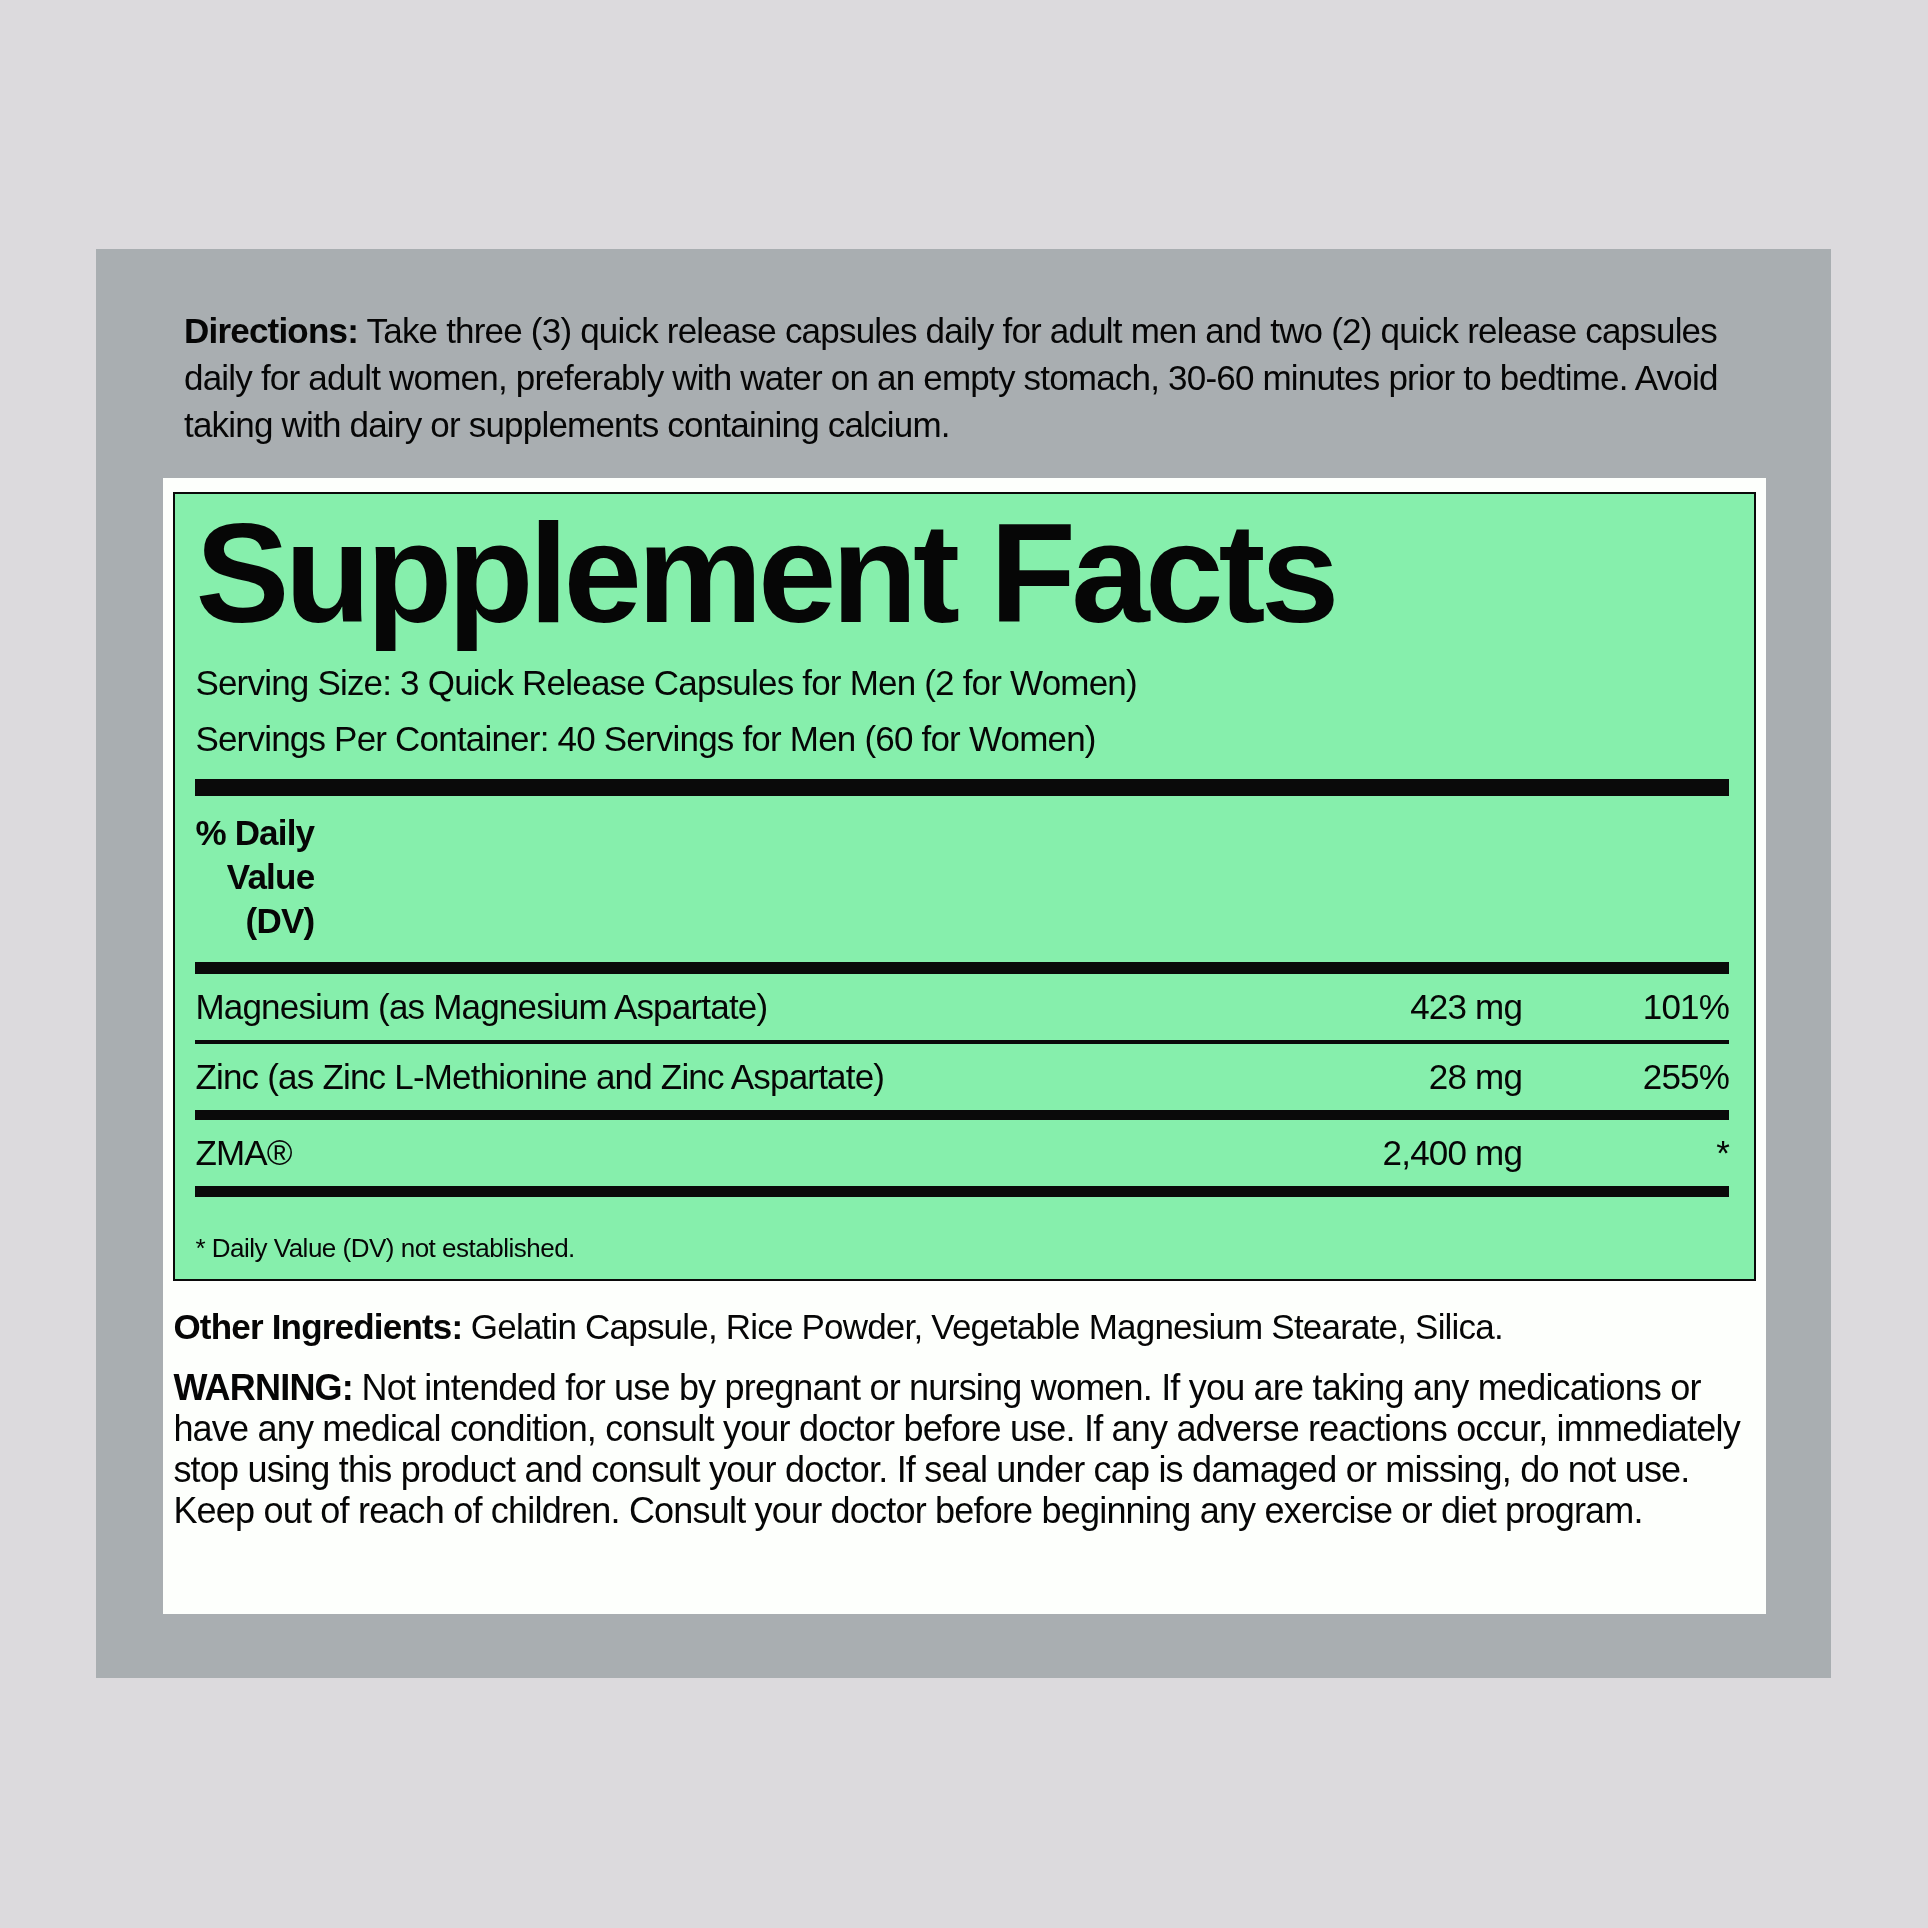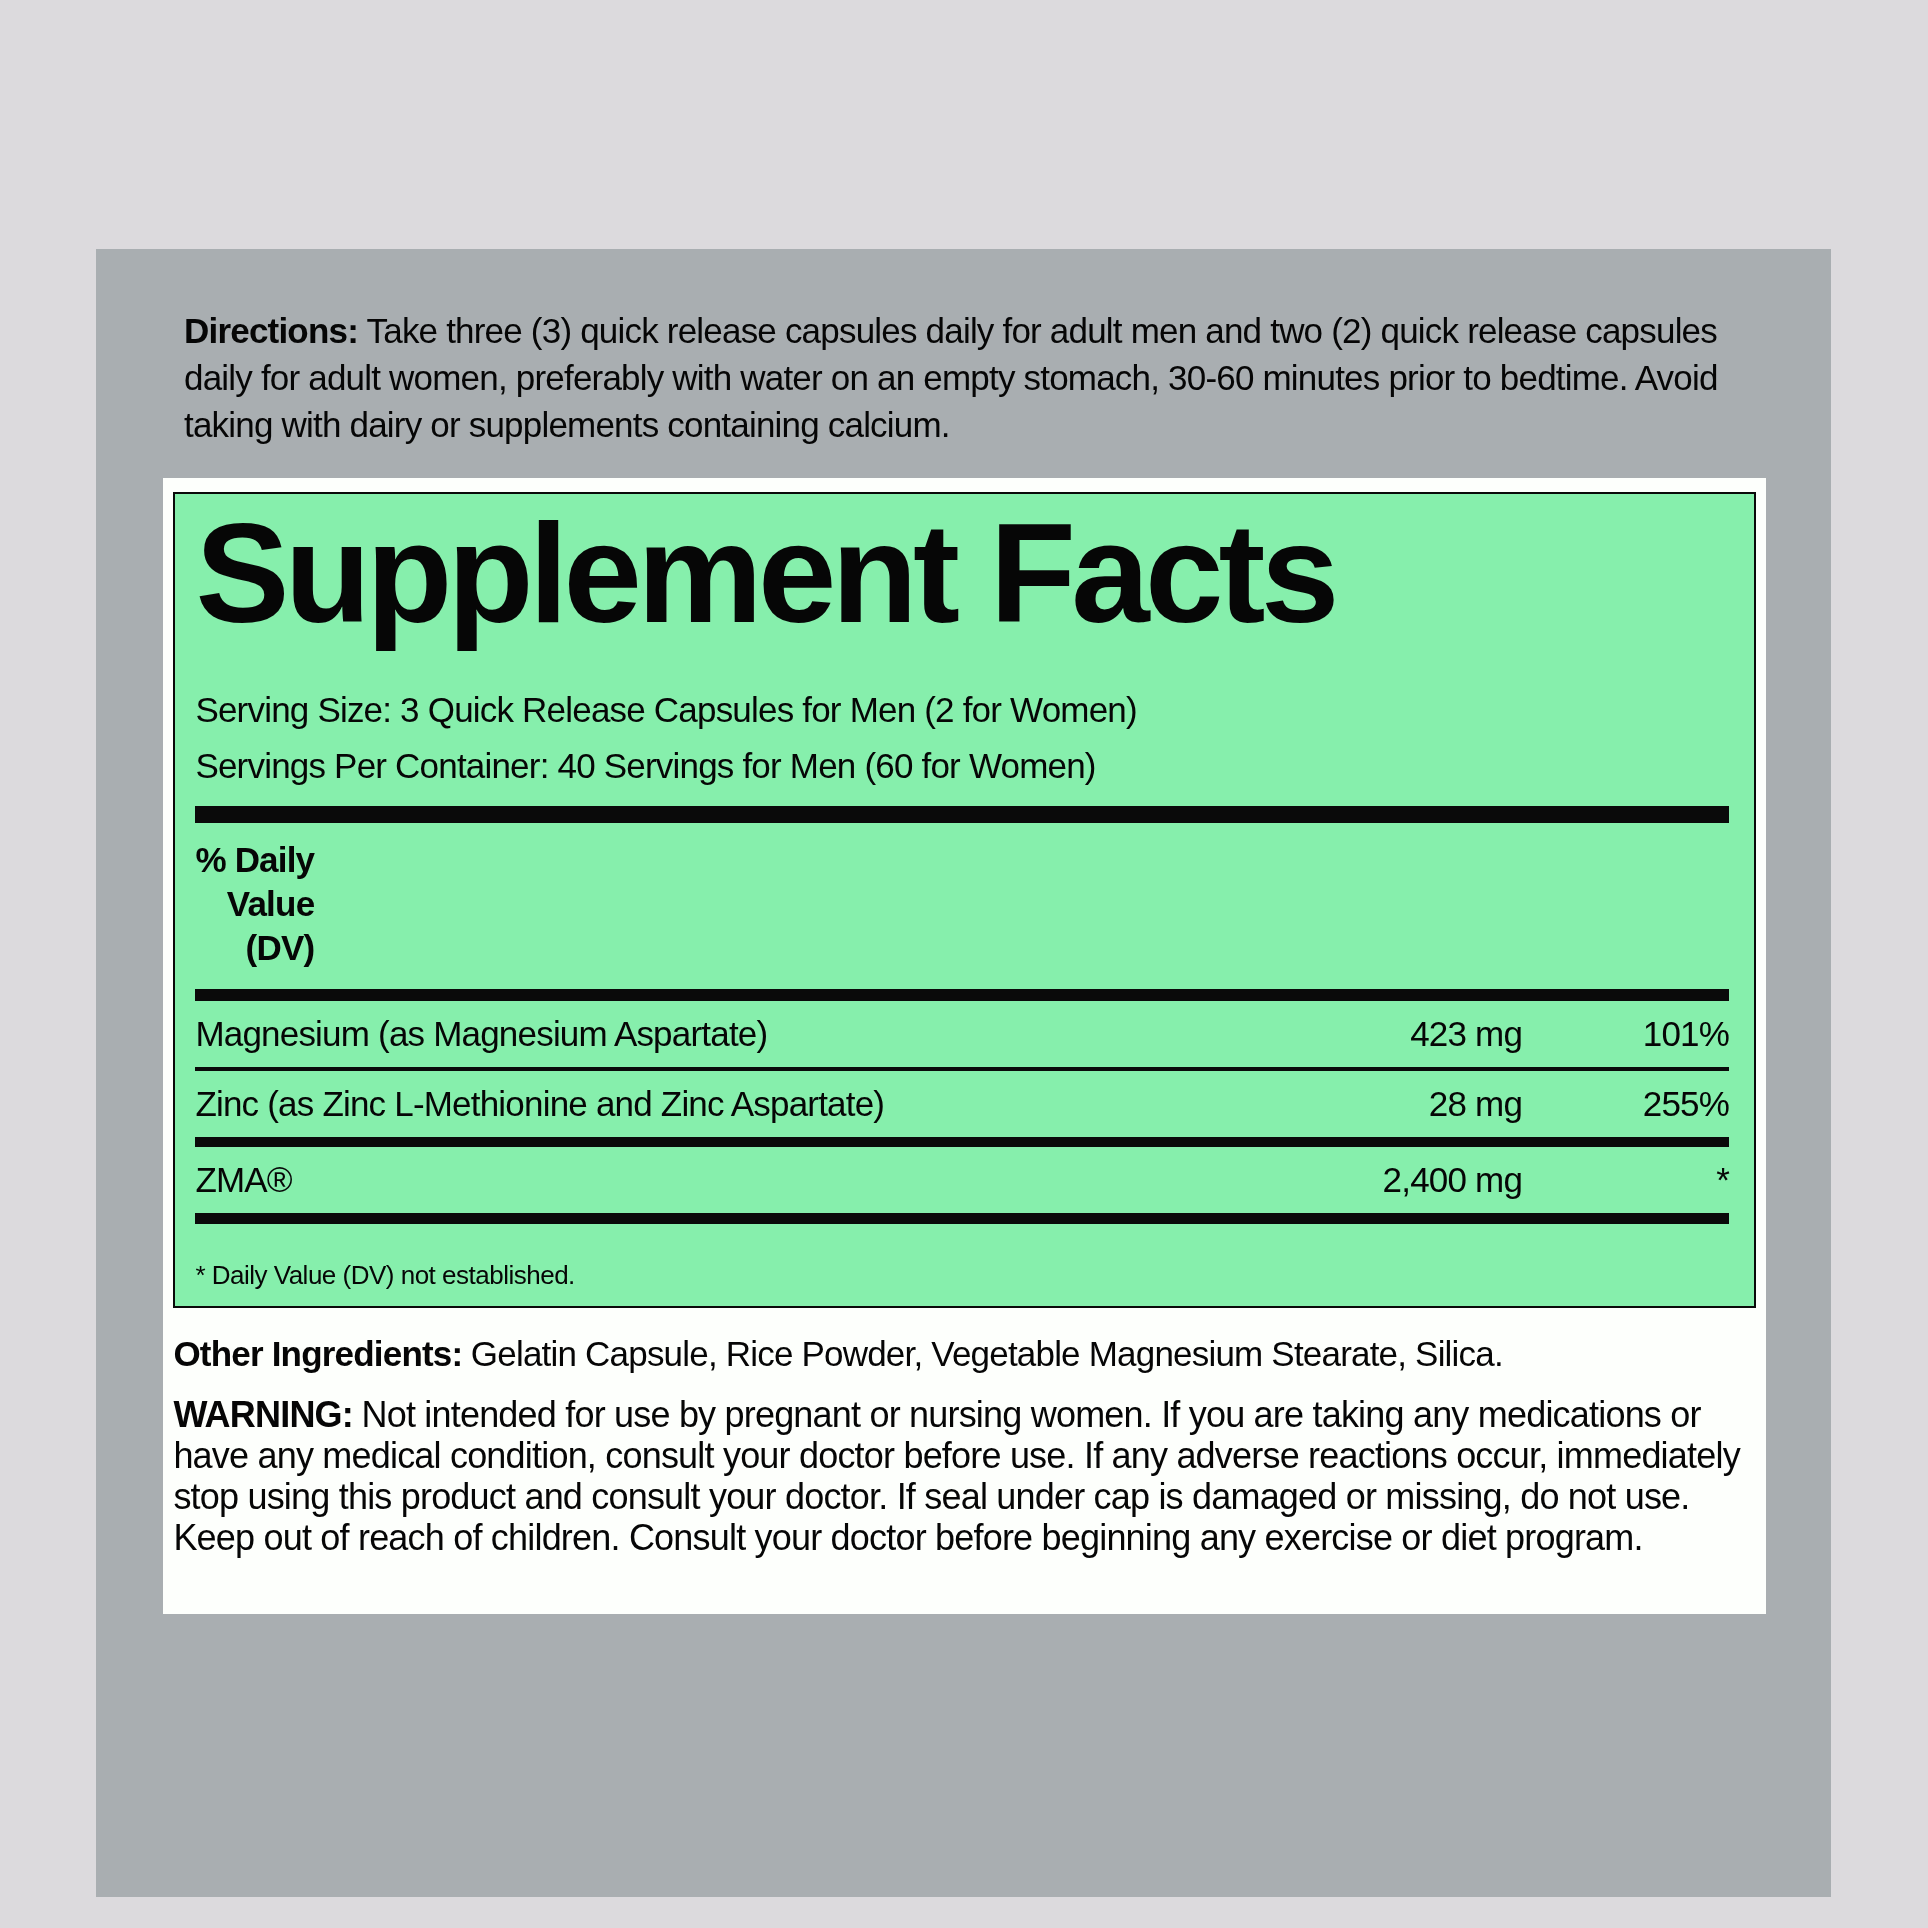--- a/index.html
+++ b/index.html
@@ -6,21 +6,21 @@
   html,body { width:1928px; height:1928px; }
   body {
     background:#dcdadd;
     font-family:"Liberation Sans","DejaVu Sans",sans-serif;
     color:#060606;
   }
   .page { position:relative; width:1928px; height:1928px; overflow:hidden; }
 
   .panel {
     position:absolute; left:96px; top:249px;
-    width:1735px; height:1648px;
+    width:1735px; height:1429px;
     background:#a9aeb1;
   }
 
   .directions {
     position:absolute; left:88px; top:58px; width:1601px;
     font-size:35px; line-height:47px; letter-spacing:-0.8px;
   }
   .lead-bold { font-weight:700; margin-right:8.5px; }
 
   .card {
@@ -32,21 +32,21 @@
   .facts {
     margin:14px 10.4px 0 10.4px;
     border:2.8px solid #0a0a0a;
     padding:0 24.5px 15px 20px;
     background:#86efac;
   }
   .facts-title {
     font-size:141px; line-height:141px; font-weight:700;
     letter-spacing:-4.7px; margin-top:9.4px; white-space:nowrap;
   }
-  .serving { margin-top:38px; font-size:35px; line-height:56px; letter-spacing:-0.8px; }
+  .serving { margin-top:11px; font-size:35px; line-height:56px; letter-spacing:-0.8px; }
 
   .bar { background:#0a0a0a; }
   .bar-xl { height:17px; margin-top:11.3px; }
   .bar-md { height:8.5px;  margin-top:19px; }
   .bar-lg { height:10.4px; }
 
   .cols { display:flex; justify-content:space-between; margin-top:15px;
           font-weight:700; font-size:35px; line-height:44px; letter-spacing:-0.8px; }
   .cols .right { text-align:right; }
 

